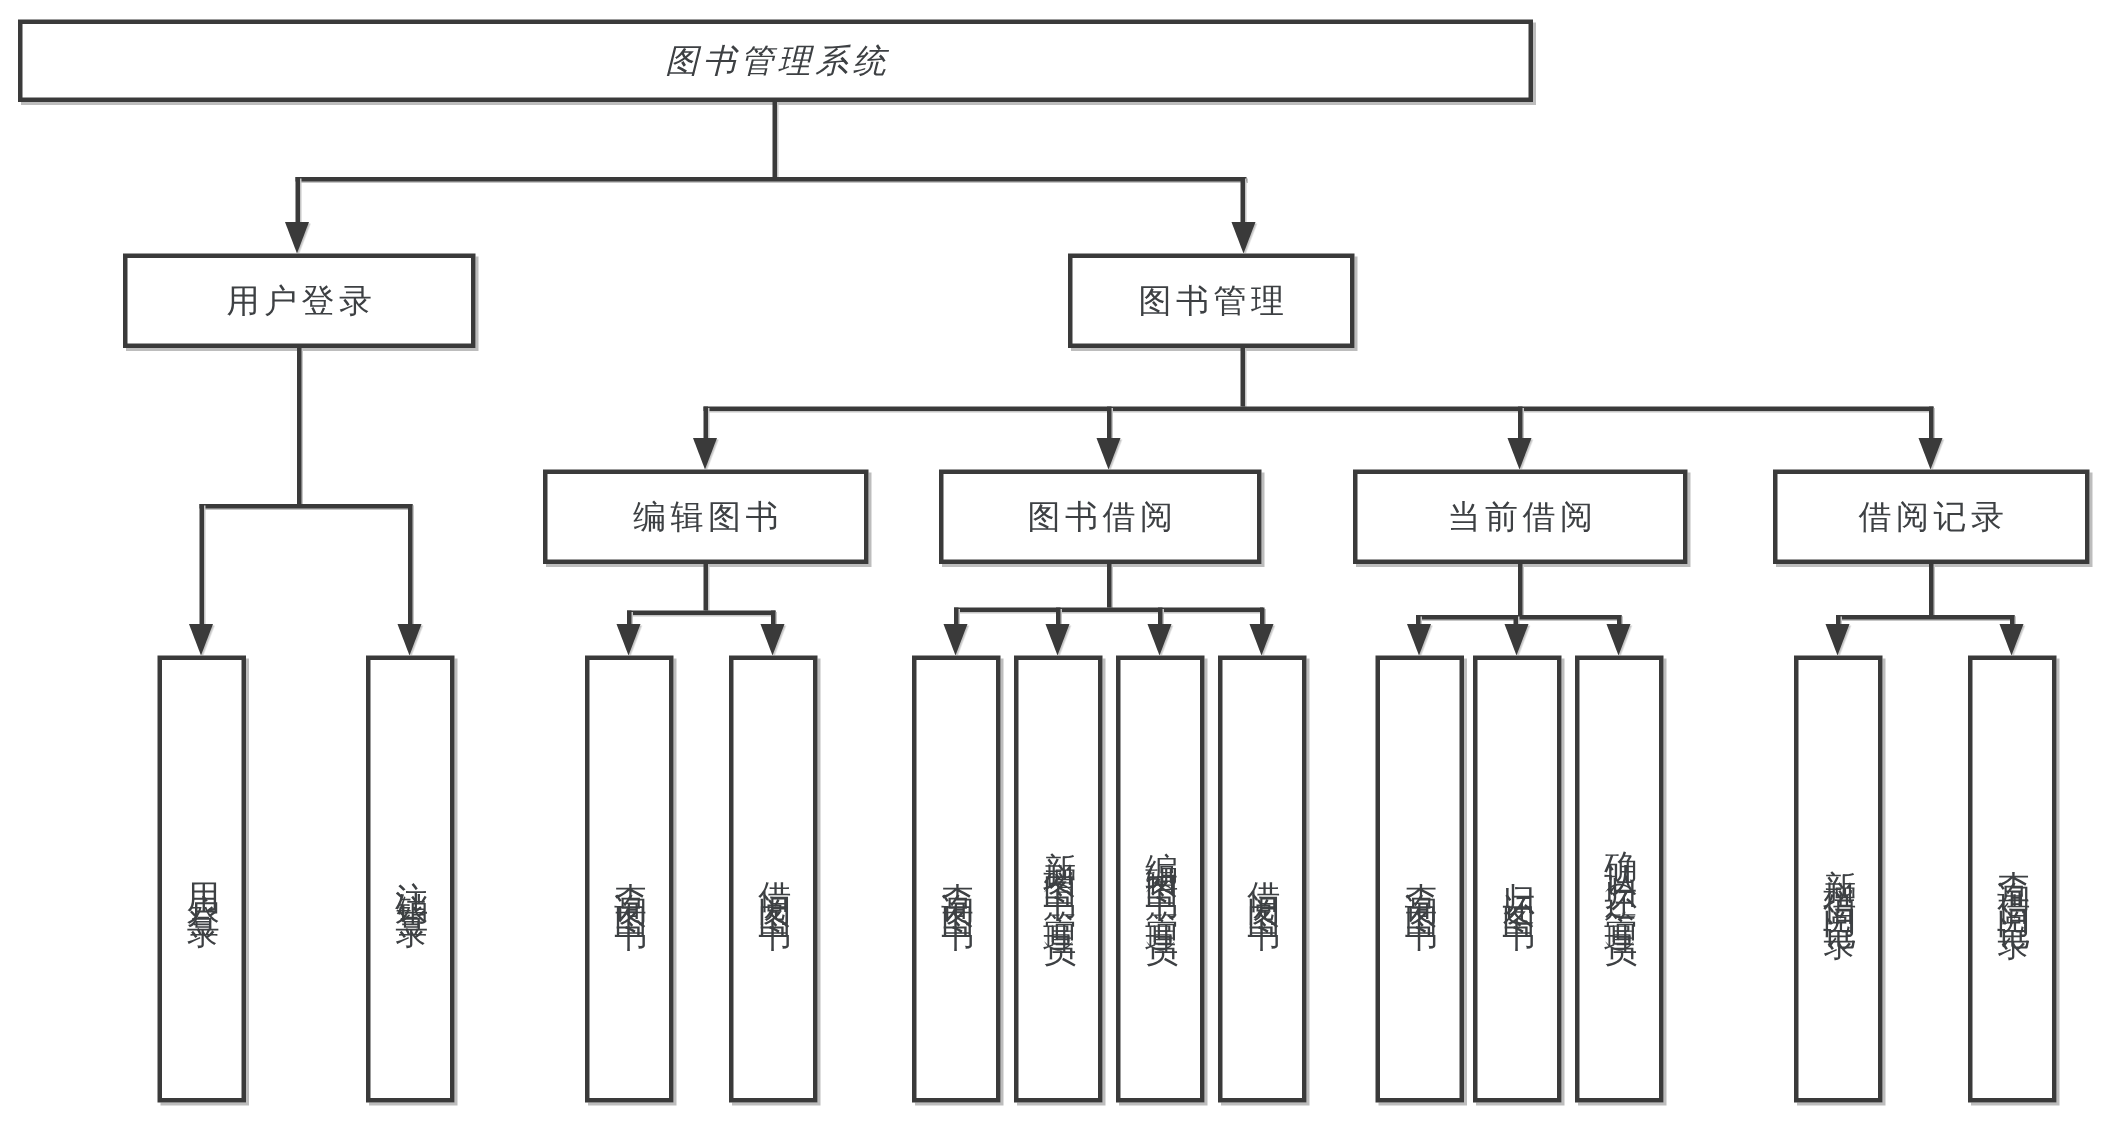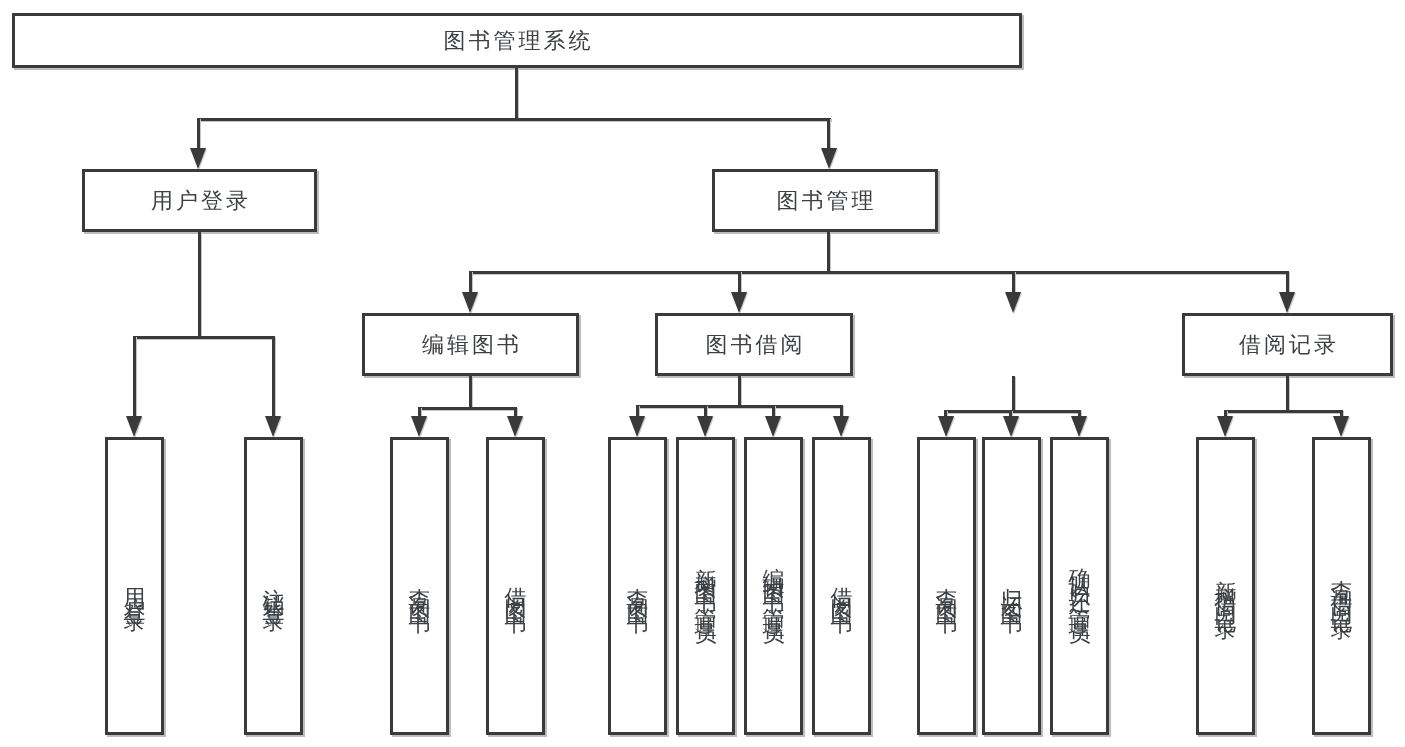--- a/index.html
+++ b/index.html
@@ -84,35 +84,35 @@
     text-shadow: 0 0 2px #ffffff, 1px 1px 1px #ffffff;
     z-index: 10;
     white-space: nowrap;
   }
 </style>
 </head>
 <body>
 
 <div id="stage">
 
-  <div class="hbox" style="left:12px; top:13px; width:1010px; height:55px;">
+  <div class="hbox" style="left:12px; top:13px; width:1010px; height:55px;font-style:italic;">
     <span class="lbl">图书管理系统</span>
   </div>
 
   <div class="line vline" style="left:515px; top:68px;  height:50px;"></div>
   <div class="line hline" style="left:197px; top:118px; width:634px;"></div>
   <div class="line vline" style="left:197px; top:118px; height:34px;"></div>
   <div class="line vline" style="left:827px; top:118px; height:34px;"></div>
   <div class="arrow" style="left:190px; top:148px;"></div>
   <div class="arrow" style="left:821px; top:148px;"></div>
 
   <div class="hbox" style="left:82px; top:169px; width:235px; height:63px;">
     <span class="lbl">用户登录</span>
   </div>
-  <div class="hbox" style="left:712px; top:169px; width:226px; height:63px;">
+  <div class="hbox" style="left:712px; top:169px; width:191px; height:63px;">
     <span class="lbl">图书管理</span>
   </div>
 
   <div class="line vline" style="left:198px; top:232px; height:104px;"></div>
   <div class="line hline" style="left:133px; top:336px; width:142px;"></div>
   <div class="line vline" style="left:133px; top:336px; height:84px;"></div>
   <div class="line vline" style="left:272px; top:336px; height:84px;"></div>
   <div class="arrow" style="left:126px; top:416px;"></div>
   <div class="arrow" style="left:265px; top:416px;"></div>
 
@@ -123,22 +123,25 @@
   <div class="line vline" style="left:1012px; top:271px; height:25px;"></div>
   <div class="line vline" style="left:1286px; top:271px; height:25px;"></div>
   <div class="arrow" style="left:462px;  top:292px;"></div>
   <div class="arrow" style="left:731px;  top:292px;"></div>
   <div class="arrow" style="left:1005px; top:292px;"></div>
   <div class="arrow" style="left:1279px; top:292px;"></div>
 
   <div class="hbox" style="left:362px; top:313px; width:217px; height:63px;">
     <span class="lbl">编辑图书</span>
   </div>
-  <div class="hbox" style="left:655px; top:313px; width:198px; height:63px;">
+  <div class="hbox" style="left:626px; top:313px; width:215px; height:63px;">
     <span class="lbl">图书借阅</span>
+  </div>
+  <div class="hbox" style="left:902px; top:313px; width:223px; height:63px;">
+    <span class="lbl">当前借阅</span>
   </div>
   <div class="hbox" style="left:1182px; top:313px; width:211px; height:63px;">
     <span class="lbl">借阅记录</span>
   </div>
 
   <div class="line vline" style="left:469px; top:376px; height:31px;"></div>
   <div class="line hline" style="left:418px; top:407px; width:99px;"></div>
   <div class="line vline" style="left:418px; top:407px; height:14px;"></div>
   <div class="line vline" style="left:514px; top:407px; height:14px;"></div>
   <div class="arrow" style="left:411px; top:416px;"></div>

